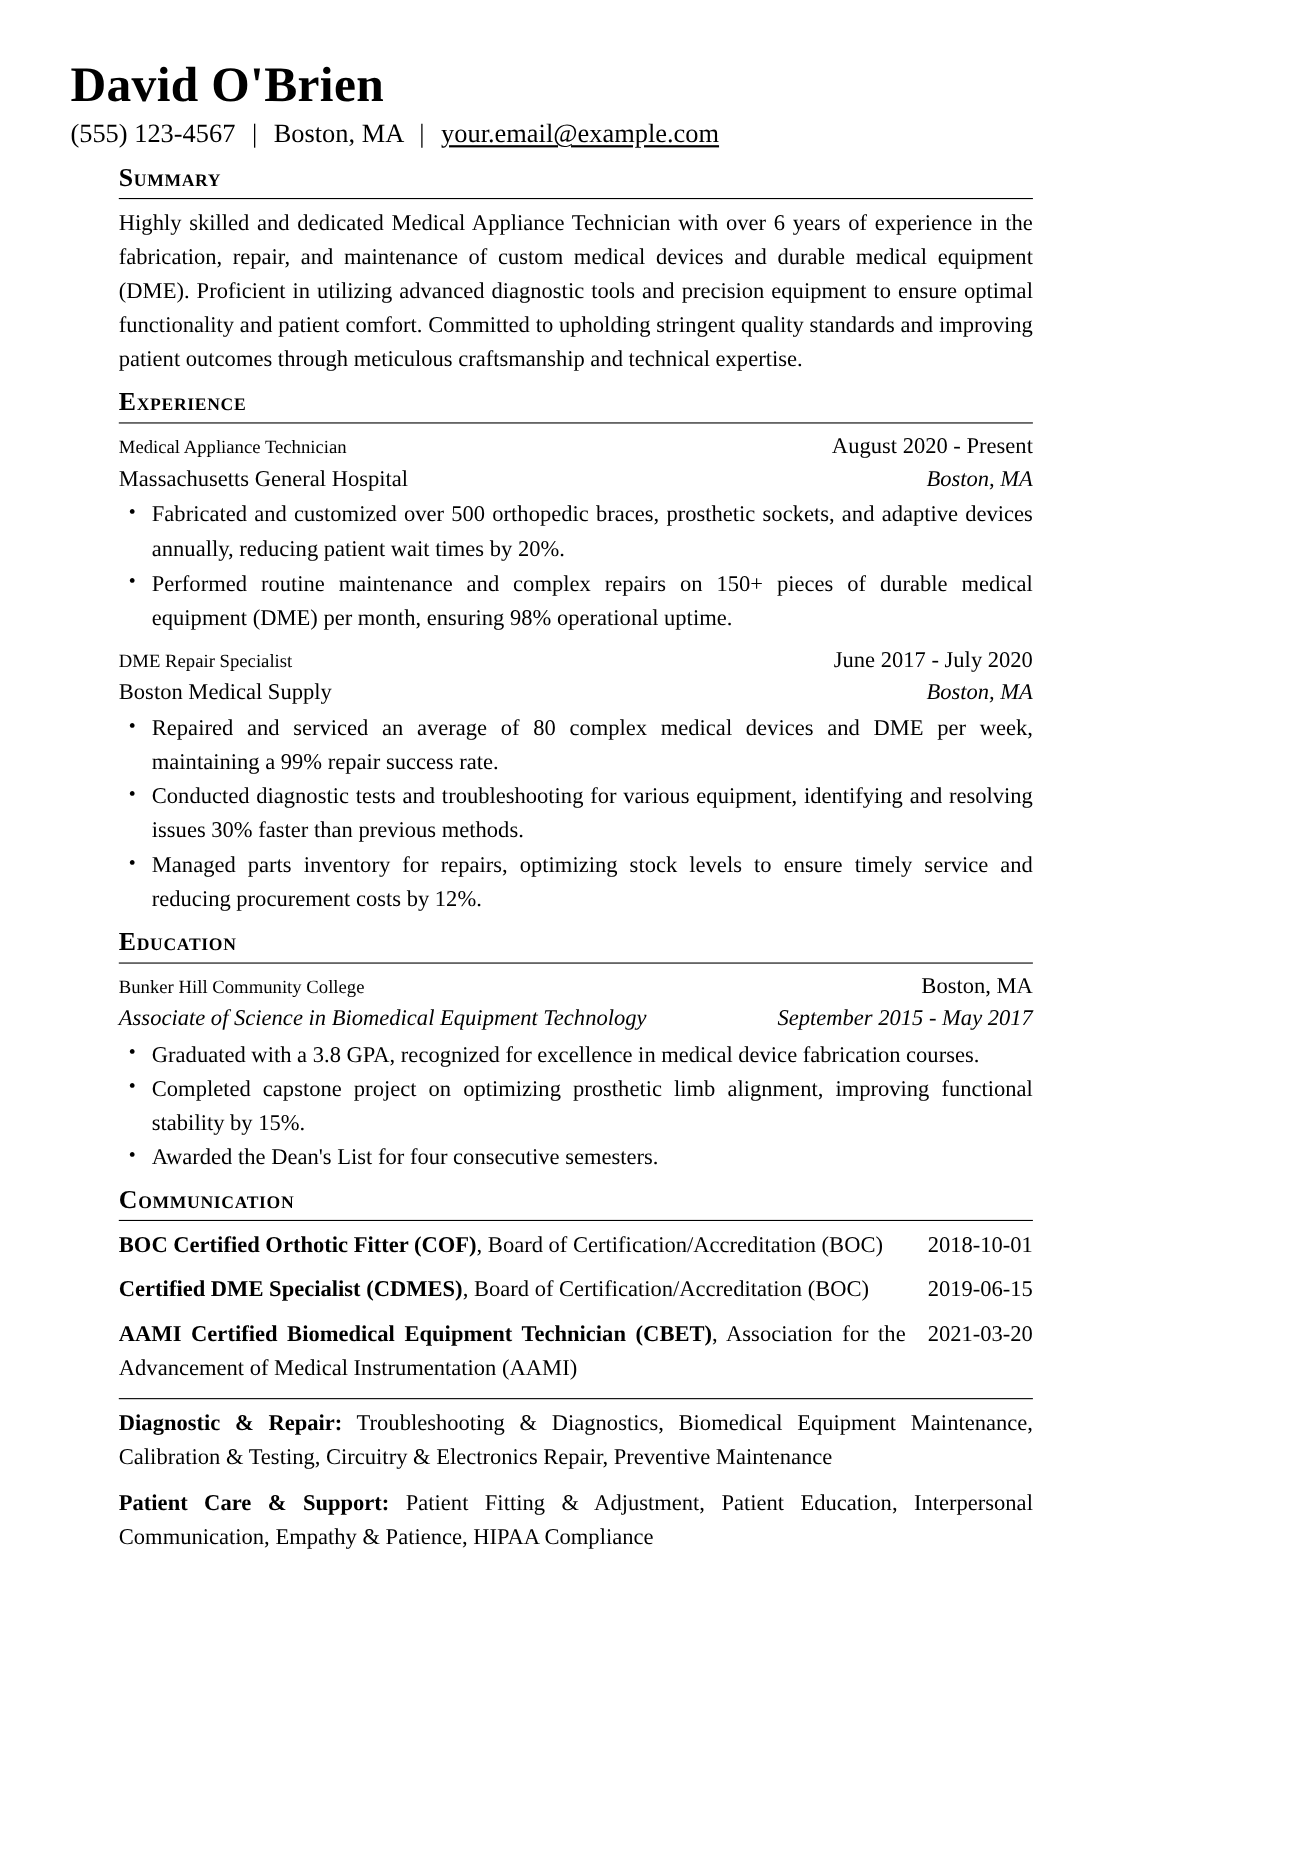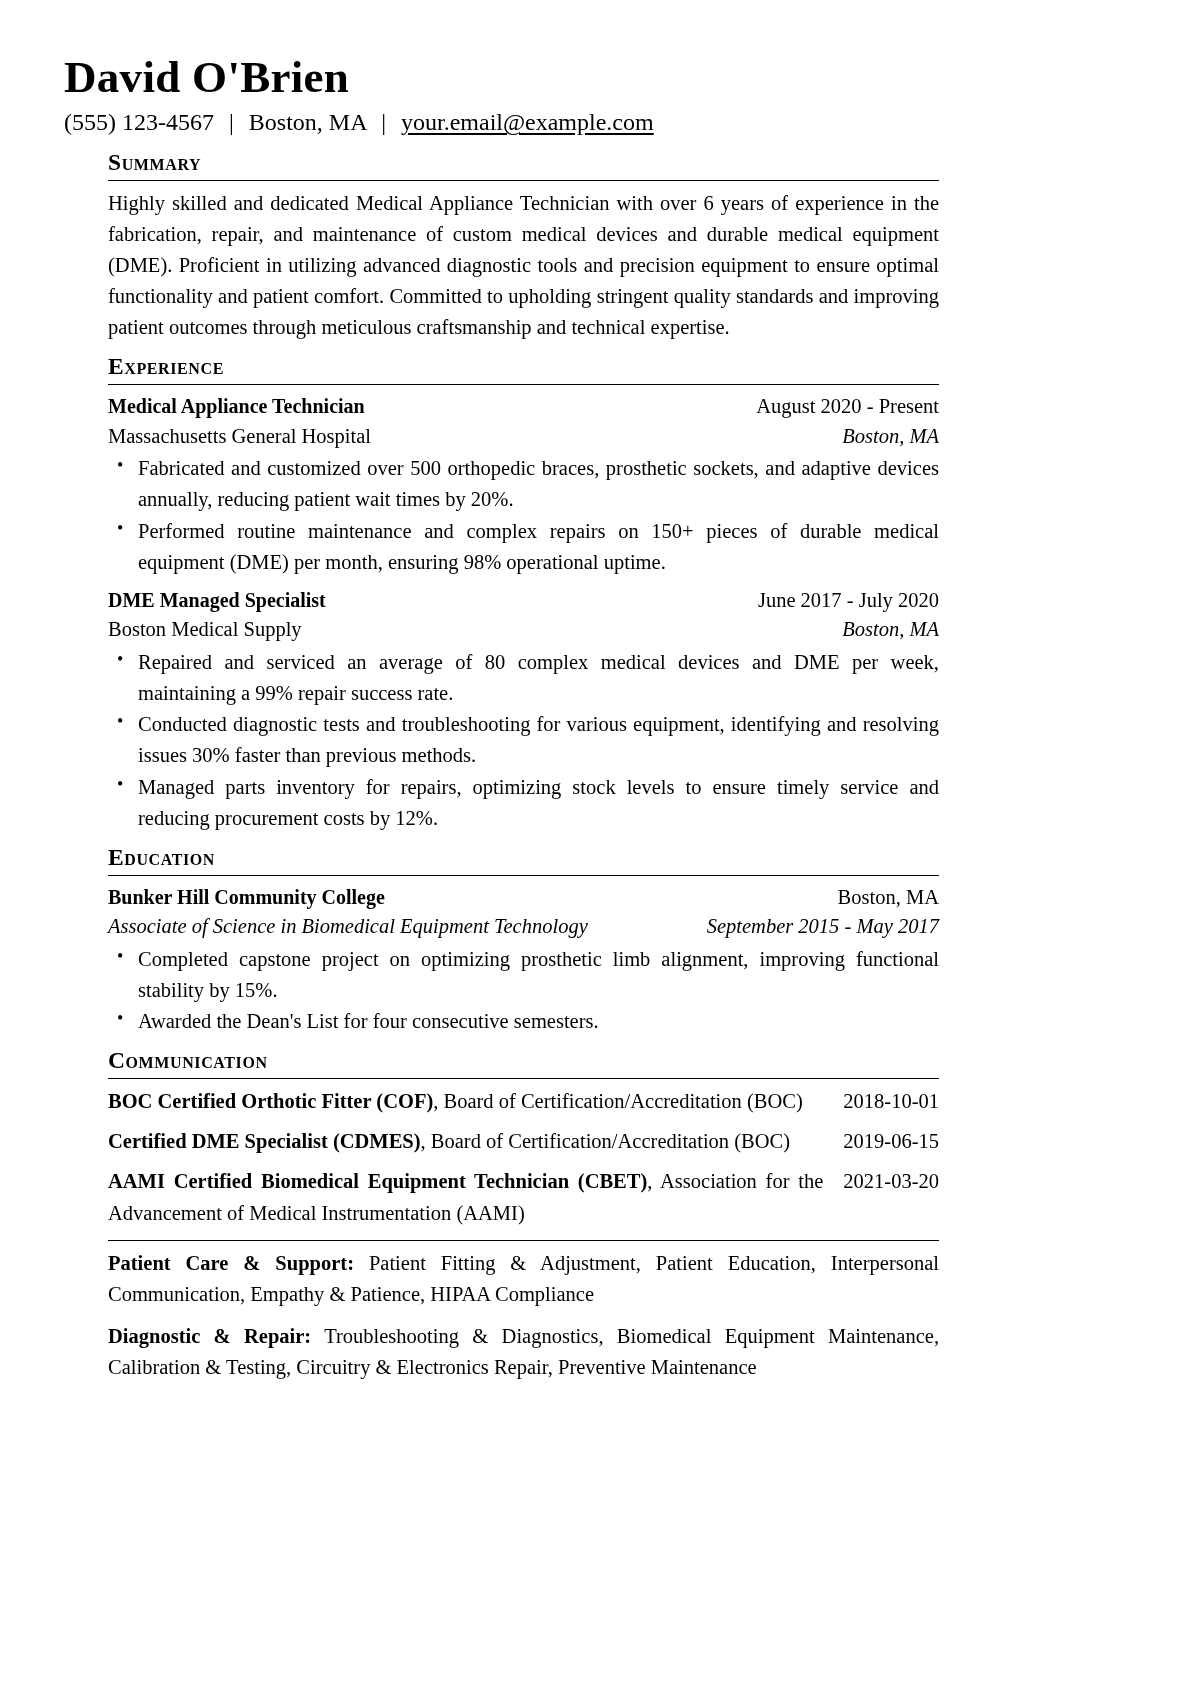--- a/index.html
+++ b/index.html
@@ -85,22 +85,22 @@
     margin-top: 8px;
   }
   .entry-row {
     display: flex;
     justify-content: space-between;
     align-items: baseline;
     gap: 16px;
     line-height: 1.44;
   }
   .entry-left-bold {
-    font-size: 20px;
-    font-weight: 700;
+    font-size: 17px;
+    font-weight: 400;
     text-align: center;
   }
   .entry-left-plain {
     font-size: 20.5px;
     font-weight: 400;
   }
   .entry-left-italic {
     font-size: 20.5px;
     font-style: italic;
   }
@@ -212,21 +212,21 @@
         <span class="entry-right-italic">Boston, MA</span>
       </div>
       <ul class="bullets">
         <li>Fabricated and customized over 500 orthopedic braces, prosthetic sockets, and adaptive devices annually, reducing patient wait times by 20%.</li>
         <li>Performed routine maintenance and complex repairs on 150+ pieces of durable medical equipment (DME) per month, ensuring 98% operational uptime.</li>
       </ul>
     </div>
 
     <div class="entry">
       <div class="entry-row">
-        <span class="entry-left-bold">DME Managed Specialist</span>
+        <span class="entry-left-bold">DME Repair Specialist</span>
         <span class="entry-right-plain">June 2017 - July 2020</span>
       </div>
       <div class="entry-row">
         <span class="entry-left-plain">Boston Medical Supply</span>
         <span class="entry-right-italic">Boston, MA</span>
       </div>
       <ul class="bullets">
         <li>Repaired and serviced an average of 80 complex medical devices and DME per week, maintaining a 99% repair success rate.</li>
         <li>Conducted diagnostic tests and troubleshooting for various equipment, identifying and resolving issues 30% faster than previous methods.</li>
         <li>Managed parts inventory for repairs, optimizing stock levels to ensure timely service and reducing procurement costs by 12%.</li>
@@ -241,20 +241,21 @@
     <div class="entry">
       <div class="entry-row">
         <span class="entry-left-bold">Bunker Hill Community College</span>
         <span class="entry-right-plain">Boston, MA</span>
       </div>
       <div class="entry-row">
         <span class="entry-left-italic">Associate of Science in Biomedical Equipment Technology</span>
         <span class="entry-right-italic">September 2015 - May 2017</span>
       </div>
       <ul class="bullets">
+        <li>Graduated with a 3.8 GPA, recognized for excellence in medical device fabrication courses.</li>
         <li>Completed capstone project on optimizing prosthetic limb alignment, improving functional stability by 15%.</li>
         <li>Awarded the Dean's List for four consecutive semesters.</li>
       </ul>
     </div>
   </div>
 
   <div class="section">
     <div class="section-title">Communication</div>
     <hr class="section-rule">
 
@@ -272,21 +273,21 @@
       <span class="cert-date-float">2021-03-20</span>
       <span class="cert-name">AAMI Certified Biomedical Equipment Technician (CBET)</span><span>, Association for the Advancement of Medical Instrumentation (AAMI)</span>
     </div>
   </div>
 
   <div class="section">
     <hr class="section-rule">
 
 
     <div class="skill-line">
+      <span class="skill-cat">Diagnostic &amp; Repair:</span><span> Troubleshooting &amp; Diagnostics, Biomedical Equipment Maintenance, Calibration &amp; Testing, Circuitry &amp; Electronics Repair, Preventive Maintenance</span>
+    </div>
+
+    <div class="skill-line">
       <span class="skill-cat">Patient Care &amp; Support:</span><span> Patient Fitting &amp; Adjustment, Patient Education, Interpersonal Communication, Empathy &amp; Patience, HIPAA Compliance</span>
     </div>
-
-    <div class="skill-line">
-      <span class="skill-cat">Diagnostic &amp; Repair:</span><span> Troubleshooting &amp; Diagnostics, Biomedical Equipment Maintenance, Calibration &amp; Testing, Circuitry &amp; Electronics Repair, Preventive Maintenance</span>
-    </div>
   </div>
 
 </div>
 
 </body></html>

